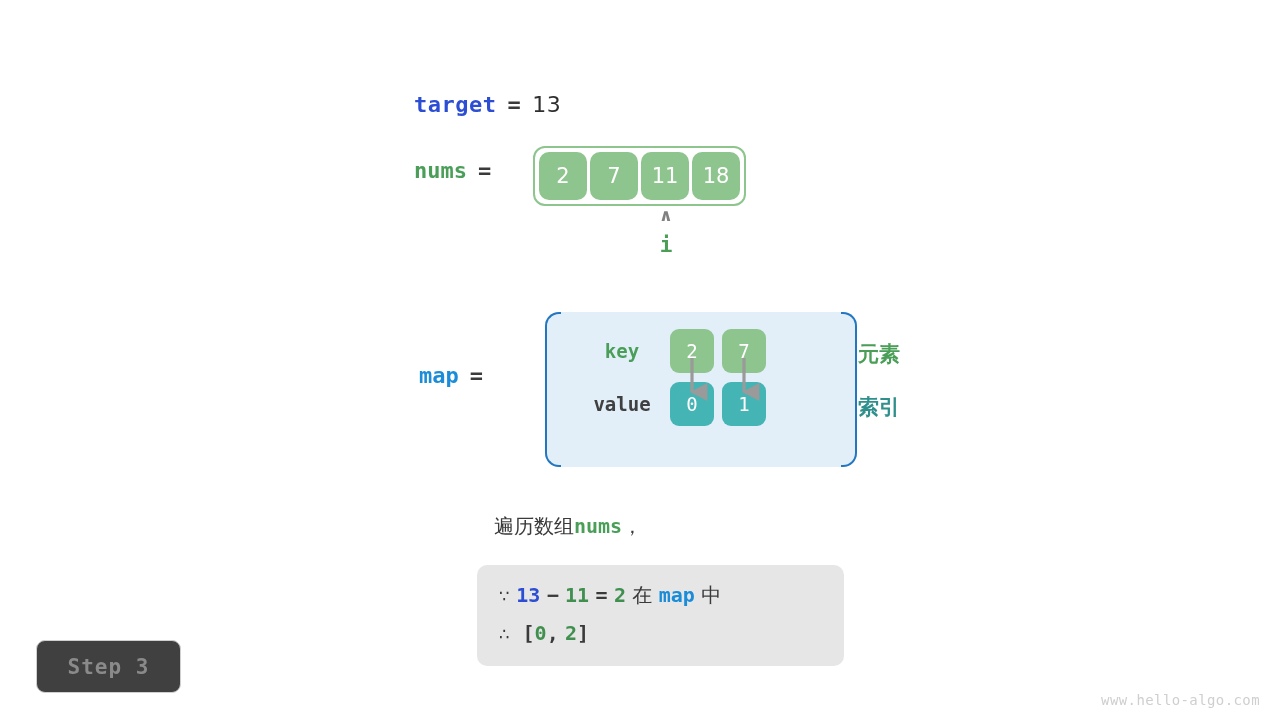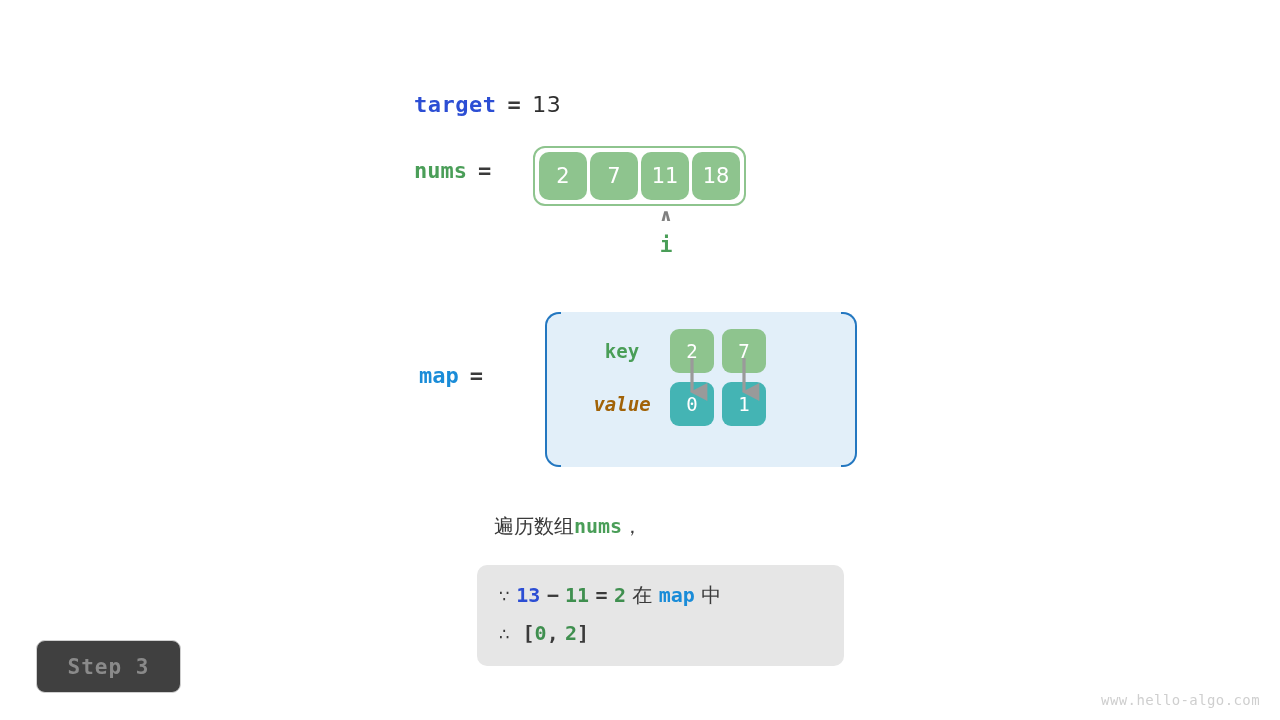--- a/index.html
+++ b/index.html
@@ -148,21 +148,21 @@
   }
   .map-row + .map-row { margin-top: 1px; }
   .row-label {
     width: 96px;
     text-align: center;
     font-size: 19px;
     font-weight: bold;
     font-family: "DejaVu Sans Mono", "Liberation Mono", monospace;
   }
   .row-label.key   { color: #4a9e58; }
-  .row-label.value { color: #a16207; font-style: italic; }
+  .row-label.value { color: #404040; }
   .map-cells { display: flex; gap: 8px; }
   .map-cell {
     width: 44px;
     height: 44px;
     border-radius: 9px;
     display: flex;
     align-items: center;
     justify-content: center;
     color: #ffffff;
     font-size: 19px;
@@ -329,20 +329,24 @@
       <defs>
         <marker id="arrowhead" markerWidth="7" markerHeight="7" refX="3.2" refY="5.4" orient="auto">
           <path d="M0.4,0.6 L3.2,6.0 L6.0,0.6 Z" fill="#9a9a9a"></path>
         </marker>
       </defs>
       <line x1="147" y1="46" x2="147" y2="80" stroke="#9a9a9a" stroke-width="3.2" marker-end="url(#arrowhead)"></line>
       <line x1="199" y1="46" x2="199" y2="80" stroke="#9a9a9a" stroke-width="3.2" marker-end="url(#arrowhead)"></line>
     </svg>
   </div>
 
+  <div class="abs" id="side-labels">
+    <div class="side-label elem">元素</div>
+    <div class="side-label index">索引</div>
+  </div>
 
   <div class="abs" id="caption-line">
     <span>遍历数组</span>
     <span class="mono-green">nums</span>
     <span class="comma">，</span>
   </div>
 
   <div class="abs" id="note-box">
     <div class="note-line">
       <span class="sym">∵</span><span> </span><span class="m blue">13</span><span> </span><span class="m dark">−</span><span> </span><span class="m green">11</span><span> </span><span class="m dark">=</span><span> </span><span class="m green">2</span><span> </span><span>在</span><span> </span><span class="m ltblue">map</span><span> </span><span>中</span>

